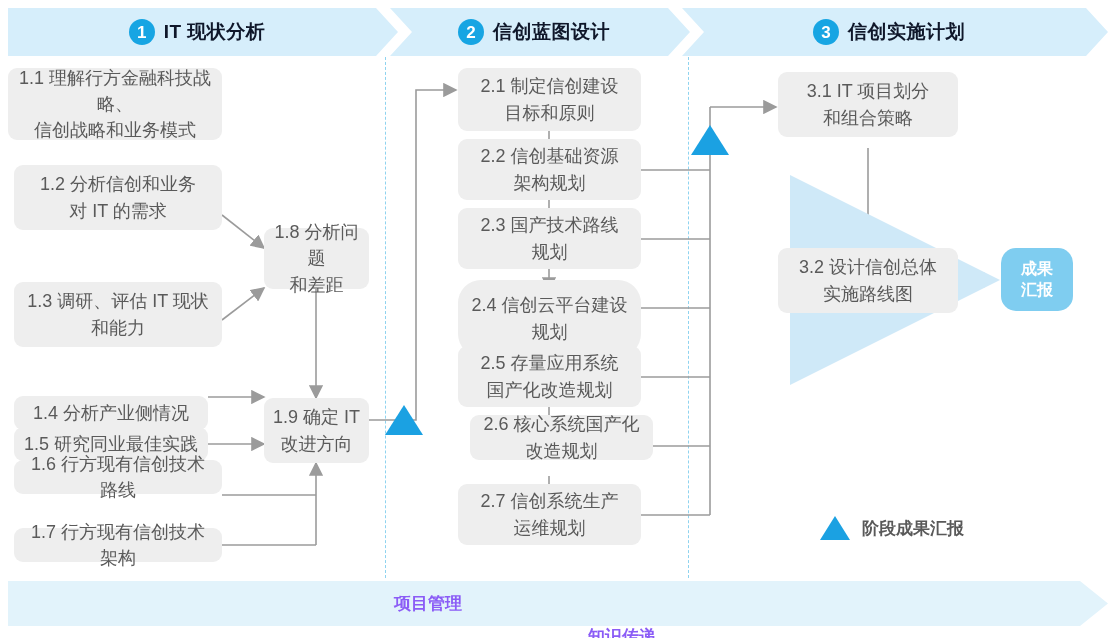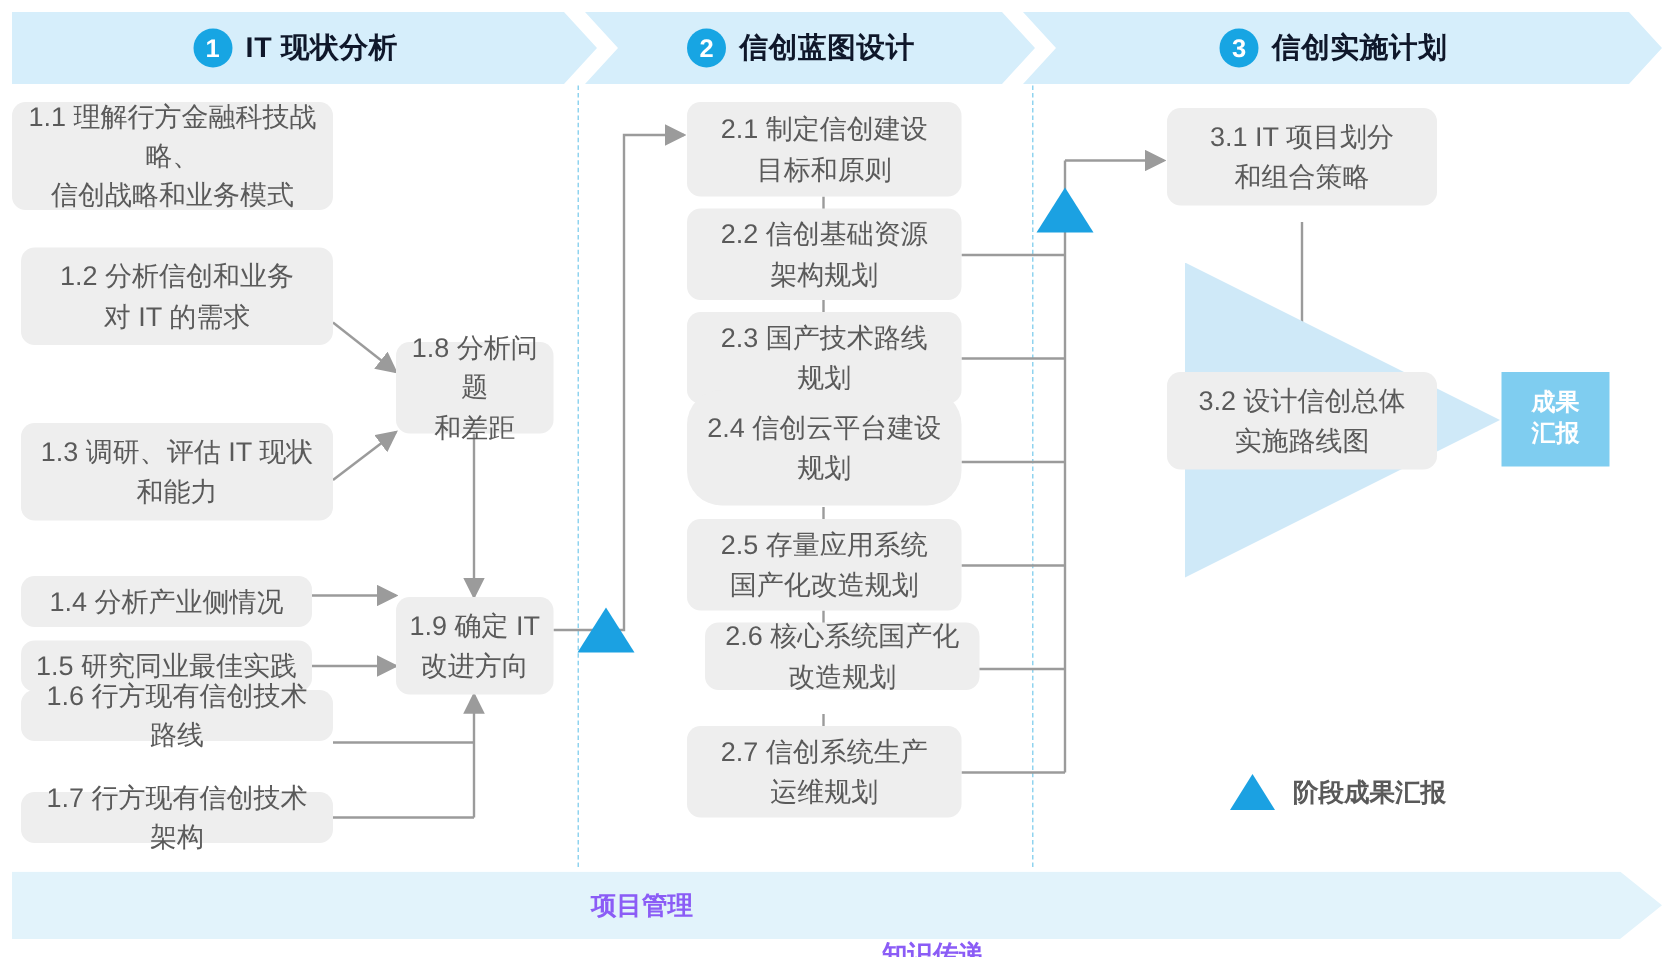--- a/index.html
+++ b/index.html
@@ -52,21 +52,21 @@
     display: flex; align-items: center; justify-content: center;
     text-align: center;
     padding: 4px 8px;
     white-space: pre-line;
   }
 
   
   .badge {
     position: absolute;
     background: #7fcdf0;
-    border-radius: 0;
+    border-radius: 15px;
     color: #ffffff;
     font-size: 16px; font-weight: bold;
     line-height: 1.3;
     display: flex; align-items: center; justify-content: center;
     text-align: center;
     white-space: pre-line;
   }
 
   
   #wires { position: absolute; left: 0; top: 0; width: 1115px; height: 638px; }
@@ -178,37 +178,37 @@
       <path d="M957,280 L985,280" stroke="#cfe9f8" stroke-width="15" fill="none" marker-end="url(#ahb)"></path>
     </g>
   </svg>
 
   <div class="node" style="left:8px;  top:68px;  width:214px; height:72px;">1.1 理解行方金融科技战略、
 信创战略和业务模式</div>
   <div class="node" style="left:14px; top:165px; width:208px; height:65px;">1.2 分析信创和业务
 对 IT 的需求</div>
   <div class="node" style="left:14px; top:282px; width:208px; height:65px;">1.3 调研、评估 IT 现状
 和能力</div>
-  <div class="node" style="left:14px; top:384px; width:194px; height:34px;">1.4 分析产业侧情况</div>
+  <div class="node" style="left:14px; top:396px; width:194px; height:34px;">1.4 分析产业侧情况</div>
   <div class="node" style="left:14px; top:427px; width:194px; height:34px;">1.5 研究同业最佳实践</div>
   <div class="node" style="left:14px; top:460px; width:208px; height:34px;">1.6 行方现有信创技术路线</div>
   <div class="node" style="left:14px; top:528px; width:208px; height:34px;">1.7 行方现有信创技术架构</div>
 
   <div class="node" style="left:264px; top:228px; width:105px; height:61px;">1.8 分析问题
 和差距</div>
   <div class="node" style="left:264px; top:398px; width:105px; height:65px;">1.9 确定 IT
 改进方向</div>
 
   <div class="node" style="left:458px; top:68px;  width:183px; height:63px;">2.1 制定信创建设
 目标和原则</div>
   <div class="node" style="left:458px; top:139px; width:183px; height:61px;">2.2 信创基础资源
 架构规划</div>
   <div class="node" style="left:458px; top:208px; width:183px; height:61px;">2.3 国产技术路线
 规划</div>
-  <div class="node" style="left:458px; top:260px; width:183px; height:77px;border-radius:23px;">2.4 信创云平台建设
+  <div class="node" style="left:458px; top:280px; width:183px; height:77px;border-radius:23px;">2.4 信创云平台建设
 规划</div>
   <div class="node" style="left:458px; top:346px; width:183px; height:61px;">2.5 存量应用系统
 国产化改造规划</div>
   <div class="node" style="left:470px; top:415px; width:183px; height:45px;">2.6 核心系统国产化
 改造规划</div>
   <div class="node" style="left:458px; top:484px; width:183px; height:61px;">2.7 信创系统生产
 运维规划</div>
 
   <div class="node" style="left:778px; top:72px;  width:180px; height:65px;">3.1 IT 项目划分
 和组合策略</div>

